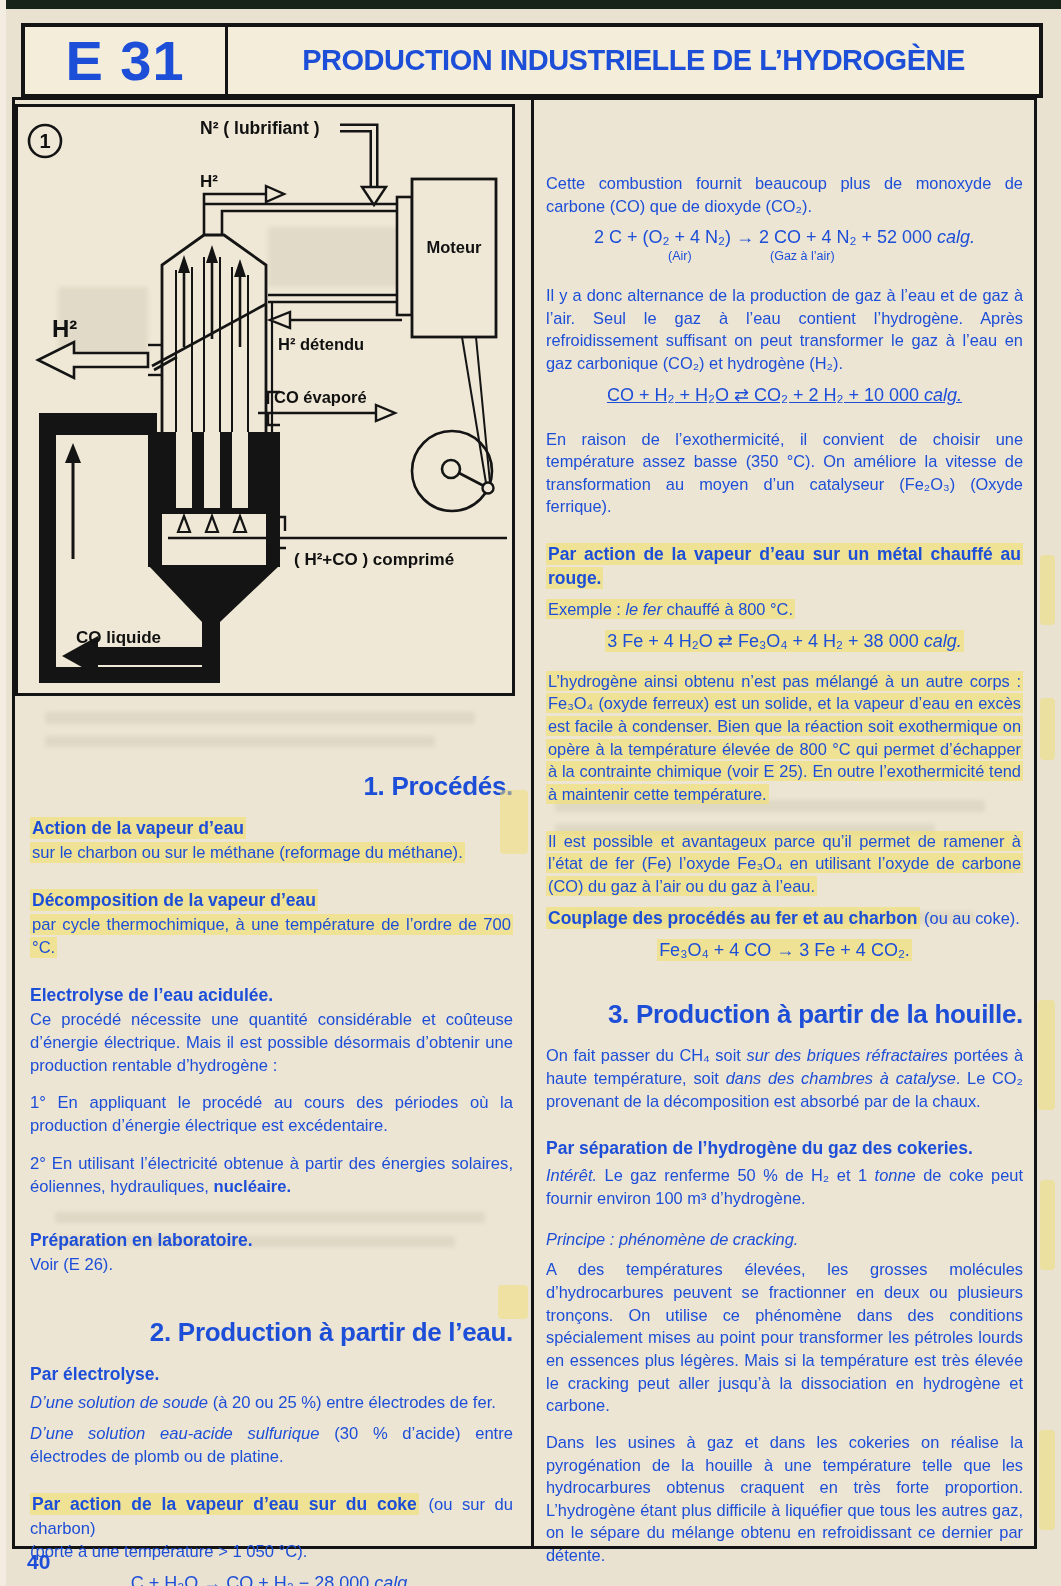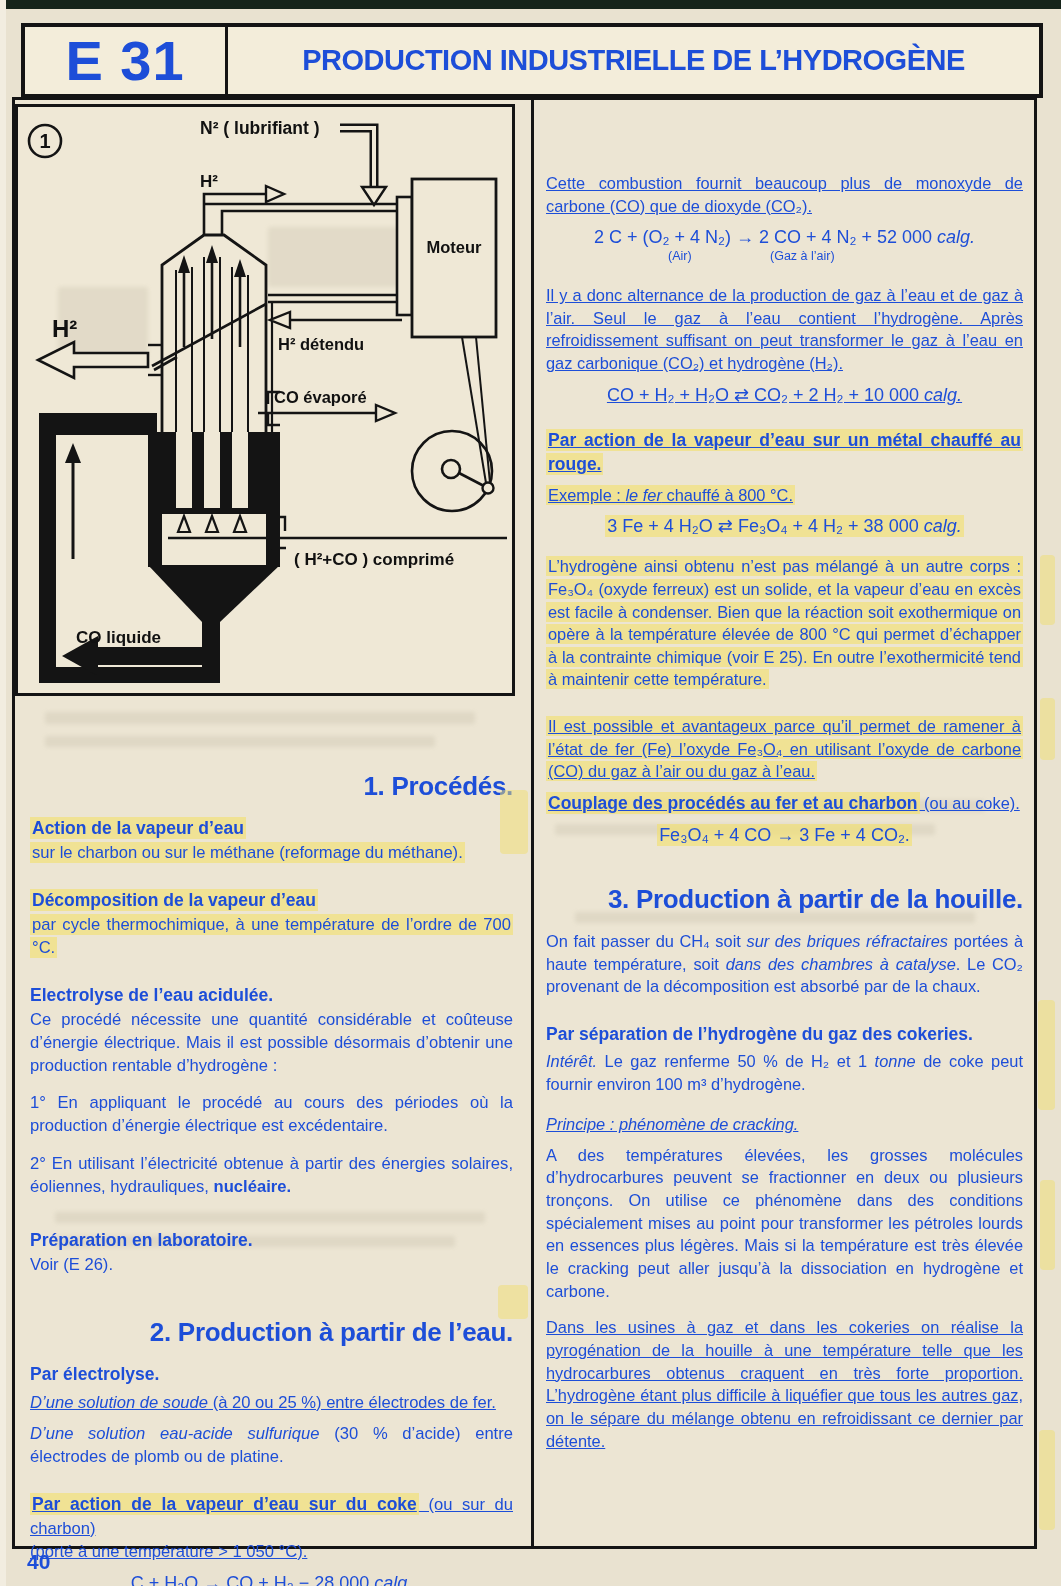--- a/index.html
+++ b/index.html
@@ -27,21 +27,21 @@
   .figbox svg{position:absolute;left:0;top:0;}
   svg text{font-family:"Liberation Sans",sans-serif;fill:#111;}
 
   
   .leftcol{position:absolute;left:15px;top:668px;width:483px;font-size:16.6px;line-height:1.4;text-align:justify;}
   .rightcol{position:absolute;left:531px;top:72px;width:477px;font-size:16.4px;line-height:1.38;text-align:justify;}
 
   .sec-title{font-size:26px;font-weight:bold;text-align:right;margin:0 0 12px 0;letter-spacing:-0.3px;}
   .sub{font-weight:bold;font-size:17.5px;}
   p{margin:0 0 10px 0;}
-  .mb4{margin-bottom:4px;}.mb8{margin-bottom:8px;text-decoration:underline;}.mb14{margin-bottom:14px;}
+  .mb4{margin-bottom:4px;}.mb8{margin-bottom:8px;}.mb14{margin-bottom:14px;}
   .mb18{margin-bottom:18px;}.mb24{margin-bottom:24px;}.mb30{margin-bottom:30px;}.mb38{margin-bottom:38px;}
   .eq{position:relative;text-align:center;font-size:18px;margin:4px 0 14px 0;white-space:nowrap;}
   .eqnote{position:relative;height:16px;font-size:12.5px;text-align:right;}
   .eqnote span{position:absolute;top:-2px;}
   .it{font-style:italic;}
   .b{font-weight:bold;}
   .hl{background:rgba(242,225,110,0.62);box-decoration-break:clone;-webkit-box-decoration-break:clone;padding:1px 2px;}
 
   .pagenum{position:absolute;left:27px;top:1550px;font-size:21px;font-weight:bold;}
 
@@ -237,20 +237,21 @@
           <span style="left:224px;">(Gaz à l’air)</span>
         </div>
       </div>
 
       <p class="mb8">Il y a donc alternance de la production de gaz à l’eau et de gaz à l’air. Seul le gaz à l’eau contient l’hydrogène. Après refroidissement suffisant on peut transformer le gaz à l’eau en gaz carbonique (CO₂) et hydrogène (H₂).</p>
 
       <div class="eq" style="margin-bottom:20px;text-decoration:underline;">
         <span>CO + H₂ + H₂O ⇄ CO₂ + 2 H₂ + 10 000 </span><span class="it">calg.</span>
       </div>
 
+      <p class="mb24">En raison de l’exothermicité, il convient de choisir une température assez basse (350 °C). On améliore la vitesse de transformation au moyen d’un catalyseur (Fe₂O₃) (Oxyde ferrique).</p>
 
       <p class="mb8">
         <span class="sub hl">Par action de la vapeur d’eau sur un métal chauffé au rouge.</span>
       </p>
       <p class="mb8">
         <span class="hl"><span>Exemple : </span><span class="it">le fer</span><span> chauffé à 800 °C.</span></span>
       </p>
 
       <div class="eq" style="margin-bottom:16px;">
         <span class="hl"><span>3 Fe + 4 H₂O ⇄ Fe₃O₄ + 4 H₂ + 38 000 </span><span class="it">calg.</span></span>

